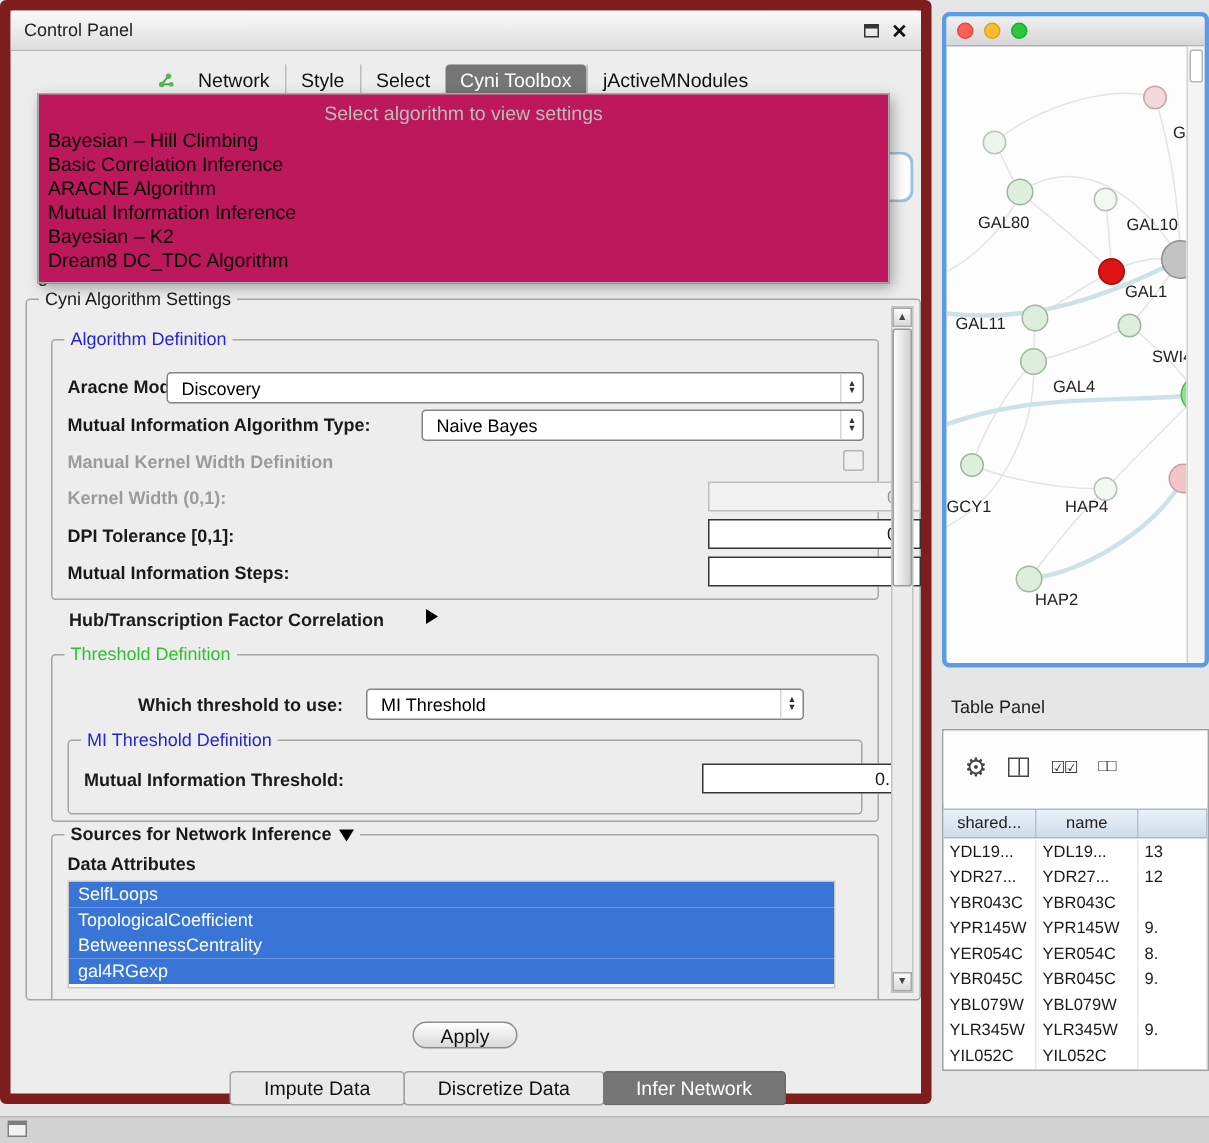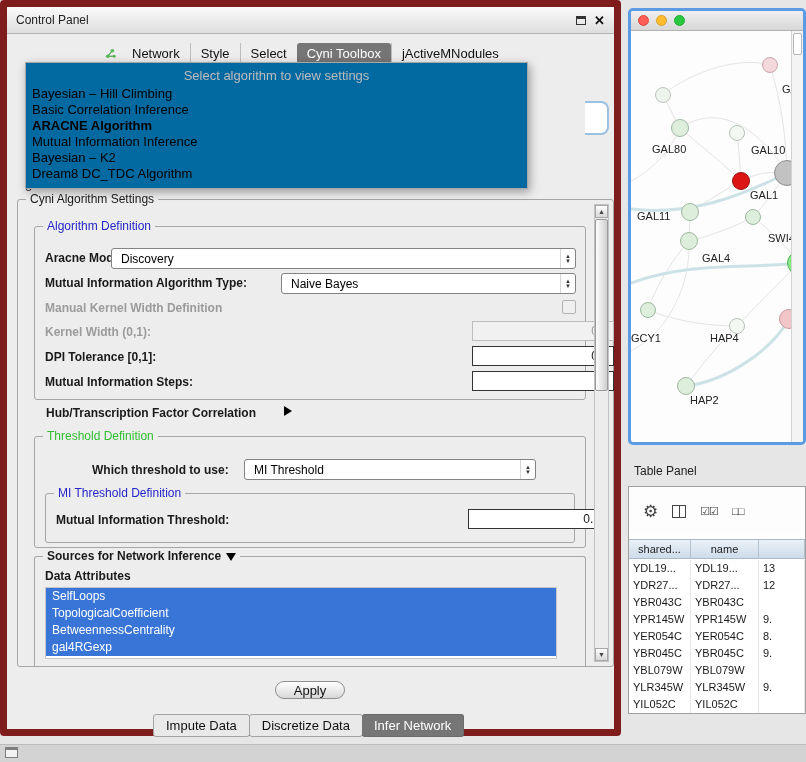--- a/index.html
+++ b/index.html
@@ -28,26 +28,26 @@
   .cp-tabs .tab + .tab { border-left:1px solid #bdbdbd; }
   .tab.sel { background:#767676; color:#fff; border-radius:3px; border-left:none !important; }
   .nticon { width:11px; height:11px; }
 
   
   .combo-frag { position:absolute; left:578px; top:94px; width:24px; height:34px;
         background:#fff; border:2px solid #9cc0e0; border-left:none; border-radius:0 8px 8px 0; z-index:4; }
   .frag-g { position:absolute; left:18px; top:169px; font-size:13px; color:#333; z-index:3; }
 
   
-  .algo-popup { position:absolute; left:18px; top:55px; width:503px; z-index:10;
-        background:#0369a1; border:1px solid #a8a8a8; box-shadow:2px 3px 9px rgba(0,0,0,.35);
+  .algo-popup { position:absolute; left:18px; top:55px; width:568px; z-index:10;
+        background:#be185d; border:1px solid #a8a8a8; box-shadow:2px 3px 9px rgba(0,0,0,.35);
         padding:3px 0 6px; }
   .algo-placeholder { text-align:center; color:#bcbcbc; font-size:13px; padding:2px 0 3px; }
   .algo-item { font-size:13px; line-height:16px; padding:0 6px; color:#000; }
-  .algo-item.sel { font-weight:bold; }
+  .algo-item.sel { font-weight:normal; }
 
   
   .group { position:absolute; border:1px solid #a6a6a6; border-radius:3px; }
   .gtitle { position:absolute; top:-8px; left:8px; background:#ededed; padding:0 4px;
         font-size:12px; line-height:15px; white-space:nowrap; display:flex; align-items:center; gap:5px; }
   .blue-t { color:#2525c8; }
   .green-t { color:#2fbf2f; }
   .bold { font-weight:bold; }
 
   .lbl { position:absolute; font-size:12px; font-weight:bold; color:#1a1a1a; white-space:nowrap; }
@@ -82,21 +82,21 @@
   .sbar { position:absolute; width:15px; background:#ececec; border:1px solid #c2c2c2; }
   .sbar .arr { position:absolute; left:0; width:13px; height:13px; background:linear-gradient(#fdfdfd,#d8d8d8);
         border:1px solid #a8a8a8; font-size:7px; color:#444; display:flex; align-items:center; justify-content:center; }
   .sbar .thumb { position:absolute; left:0; width:13px; background:linear-gradient(90deg,#fdfdfd,#cfcfcf);
         border:1px solid #9a9a9a; border-radius:2px; }
 
   .btn { position:absolute; background:linear-gradient(#ffffff,#d8d8d8); border:1px solid #8f8f8f;
         border-radius:11px; font-size:13px; color:#111; display:flex; align-items:center; justify-content:center; }
 
   .bot-tabs { position:absolute; left:147px; top:707px; display:flex; }
-  .bot-tabs .tab { border:1px solid #a3a3a3; background:#e9e9e9; margin-left:-1px; padding:3px 12px; border-radius:3px; }
+  .bot-tabs .tab { border:1px solid #a3a3a3; background:#e9e9e9; margin-left:-1px; padding:3px 22px; border-radius:3px; }
   .bot-tabs .tab.sel { background:#767676; color:#fff; border-color:#6a6a6a; }
 
   
   .netwin { position:absolute; left:628px; top:8px; width:178px; height:437px;
         border:3px solid #5b9be3; border-radius:5px; background:#fdfdfd; overflow:hidden; }
   .net-titlebar { position:absolute; left:0; top:0; right:0; height:20px;
         background:linear-gradient(#efefef,#d7d7d7); border-bottom:1px solid #b2b2b2;
         display:flex; align-items:center; padding:0 7px; gap:7px; }
   .tl { width:11px; height:11px; border-radius:50%; }
   .net-scroll { position:absolute; right:0; top:20px; bottom:0; width:12px;

